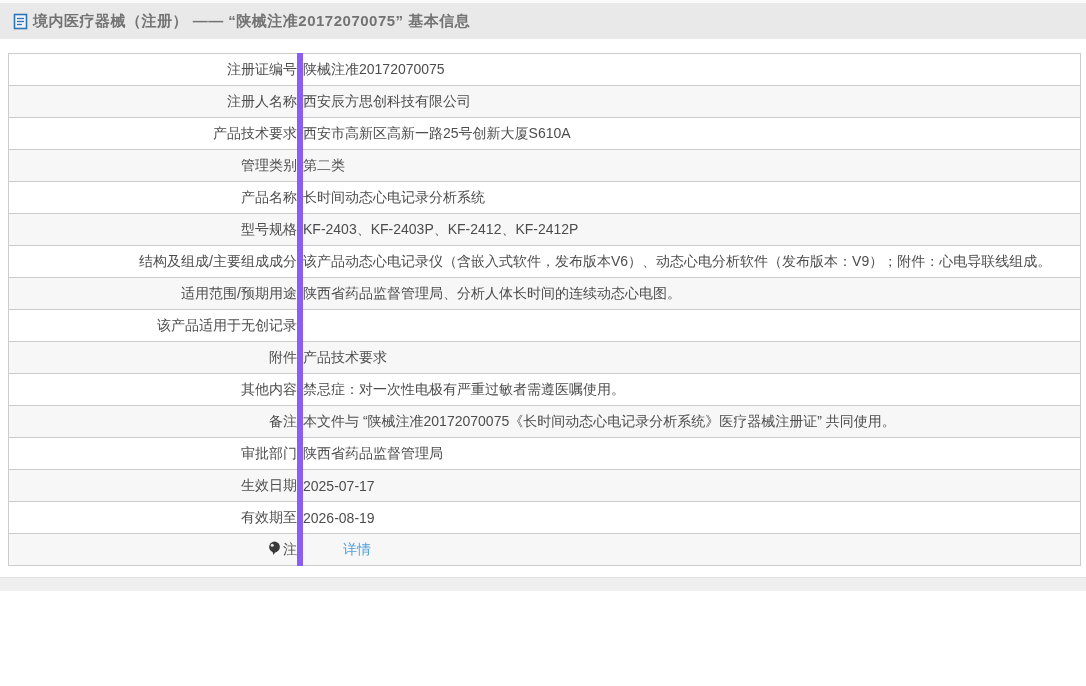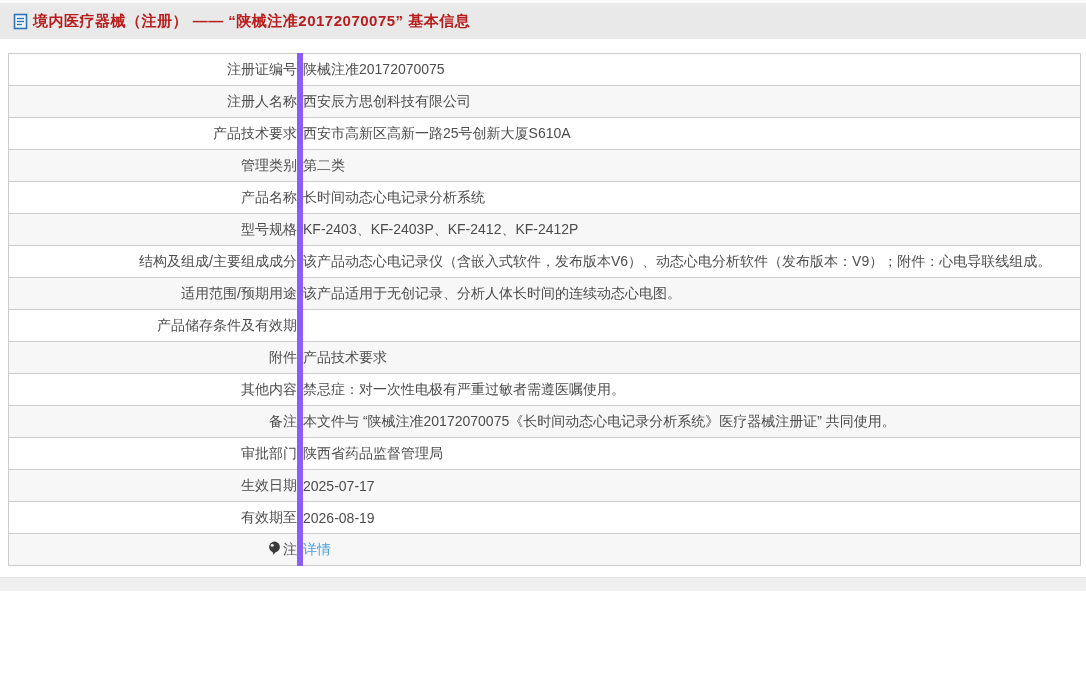--- a/index.html
+++ b/index.html
@@ -20,21 +20,21 @@
     background: #e9e9e9;
     display: flex;
     align-items: center;
     padding-left: 13px;
   }
   .doc-icon {
     display: inline-flex;
     margin-right: 5px;
   }
   .page-title {
-    color: #b91c1c;
+    color: #737373;
     font-size: 15px;
     font-weight: bold;
     letter-spacing: 0.5px;
   }
   table.info-table {
     border-collapse: collapse;
     table-layout: fixed;
     width: 1073px;
     margin: 14px 5px 0 8px;
   }
@@ -69,20 +69,21 @@
   .note-icon {
     display: inline-block;
     vertical-align: -2px;
     margin-right: 2px;
   }
   a.detail-link {
     color: #4d9fdd;
     text-decoration: none;
     font-size: 14px;
     cursor: pointer;
+    margin-left: 40px;
   }
   .footer-strip {
     margin-top: 11px;
     height: 13px;
     background: #efefef;
     border-top: 1px solid #e2e2e2;
   }
 </style>
 </head>
 <body>
@@ -126,24 +127,24 @@
   <tr>
     <td class="cell-label">型号规格</td>
     <td class="cell-value">KF-2403、KF-2403P、KF-2412、KF-2412P</td>
   </tr>
   <tr>
     <td class="cell-label">结构及组成/主要组成成分</td>
     <td class="cell-value">该产品动态心电记录仪（含嵌入式软件，发布版本V6）、动态心电分析软件（发布版本：V9）；附件：心电导联线组成。</td>
   </tr>
   <tr>
     <td class="cell-label">适用范围/预期用途</td>
-    <td class="cell-value">该产品适用于无创记录、分析人体长时间的连续动态心电图。</td>
+    <td class="cell-value">陕西省药品监督管理局、分析人体长时间的连续动态心电图。</td>
   </tr>
   <tr>
-    <td class="cell-label">产品储存条件及有效期</td>
+    <td class="cell-label">该产品适用于无创记录</td>
     <td class="cell-value"></td>
   </tr>
   <tr>
     <td class="cell-label">附件</td>
     <td class="cell-value">产品技术要求</td>
   </tr>
   <tr>
     <td class="cell-label">其他内容</td>
     <td class="cell-value">禁忌症：对一次性电极有严重过敏者需遵医嘱使用。</td>
   </tr>

